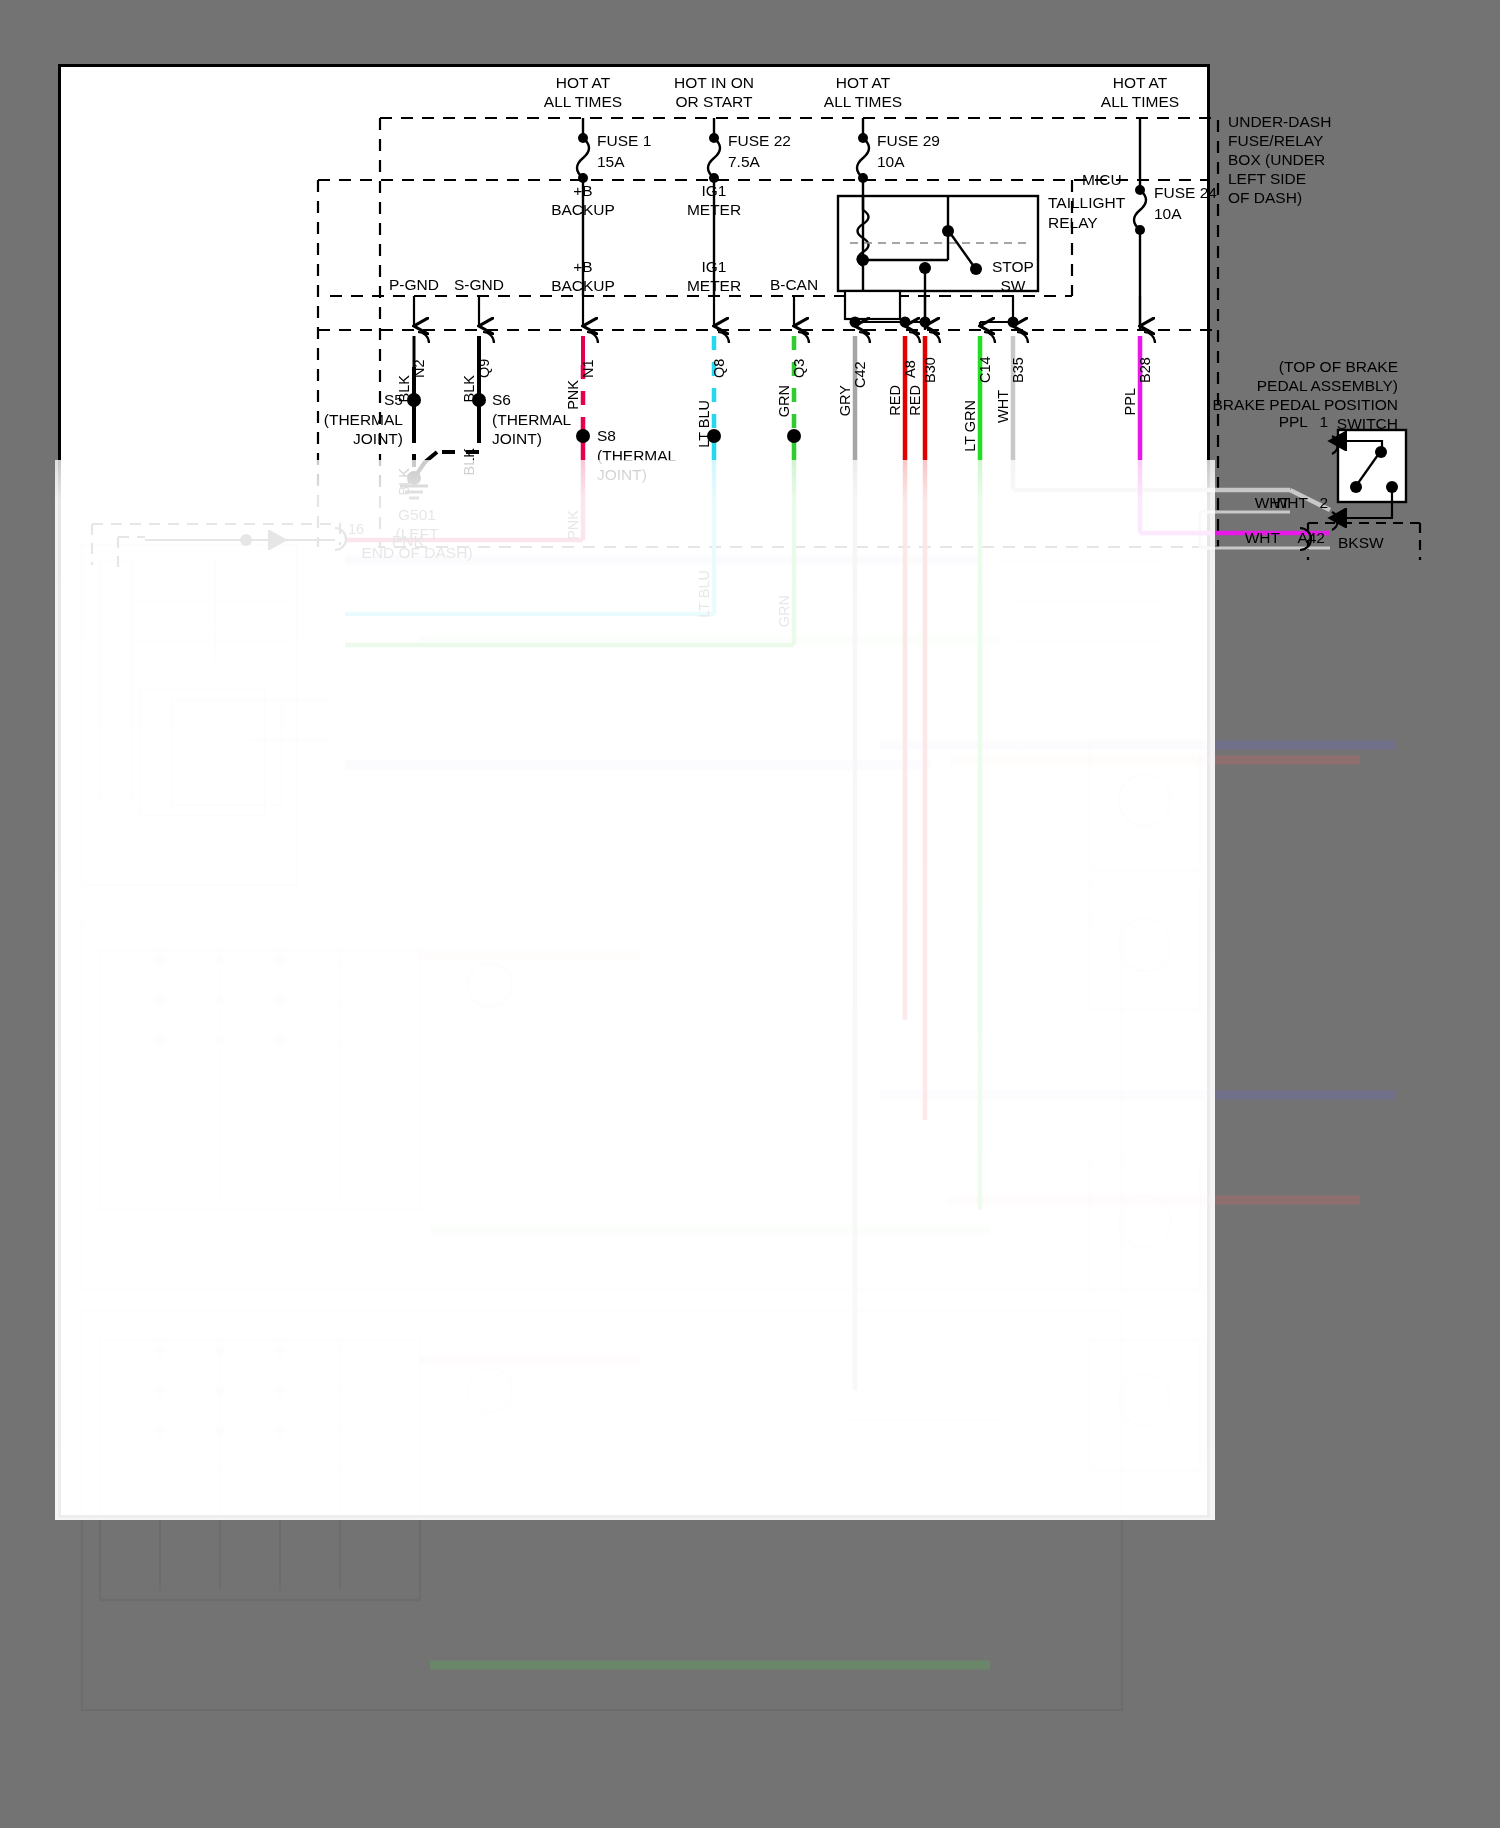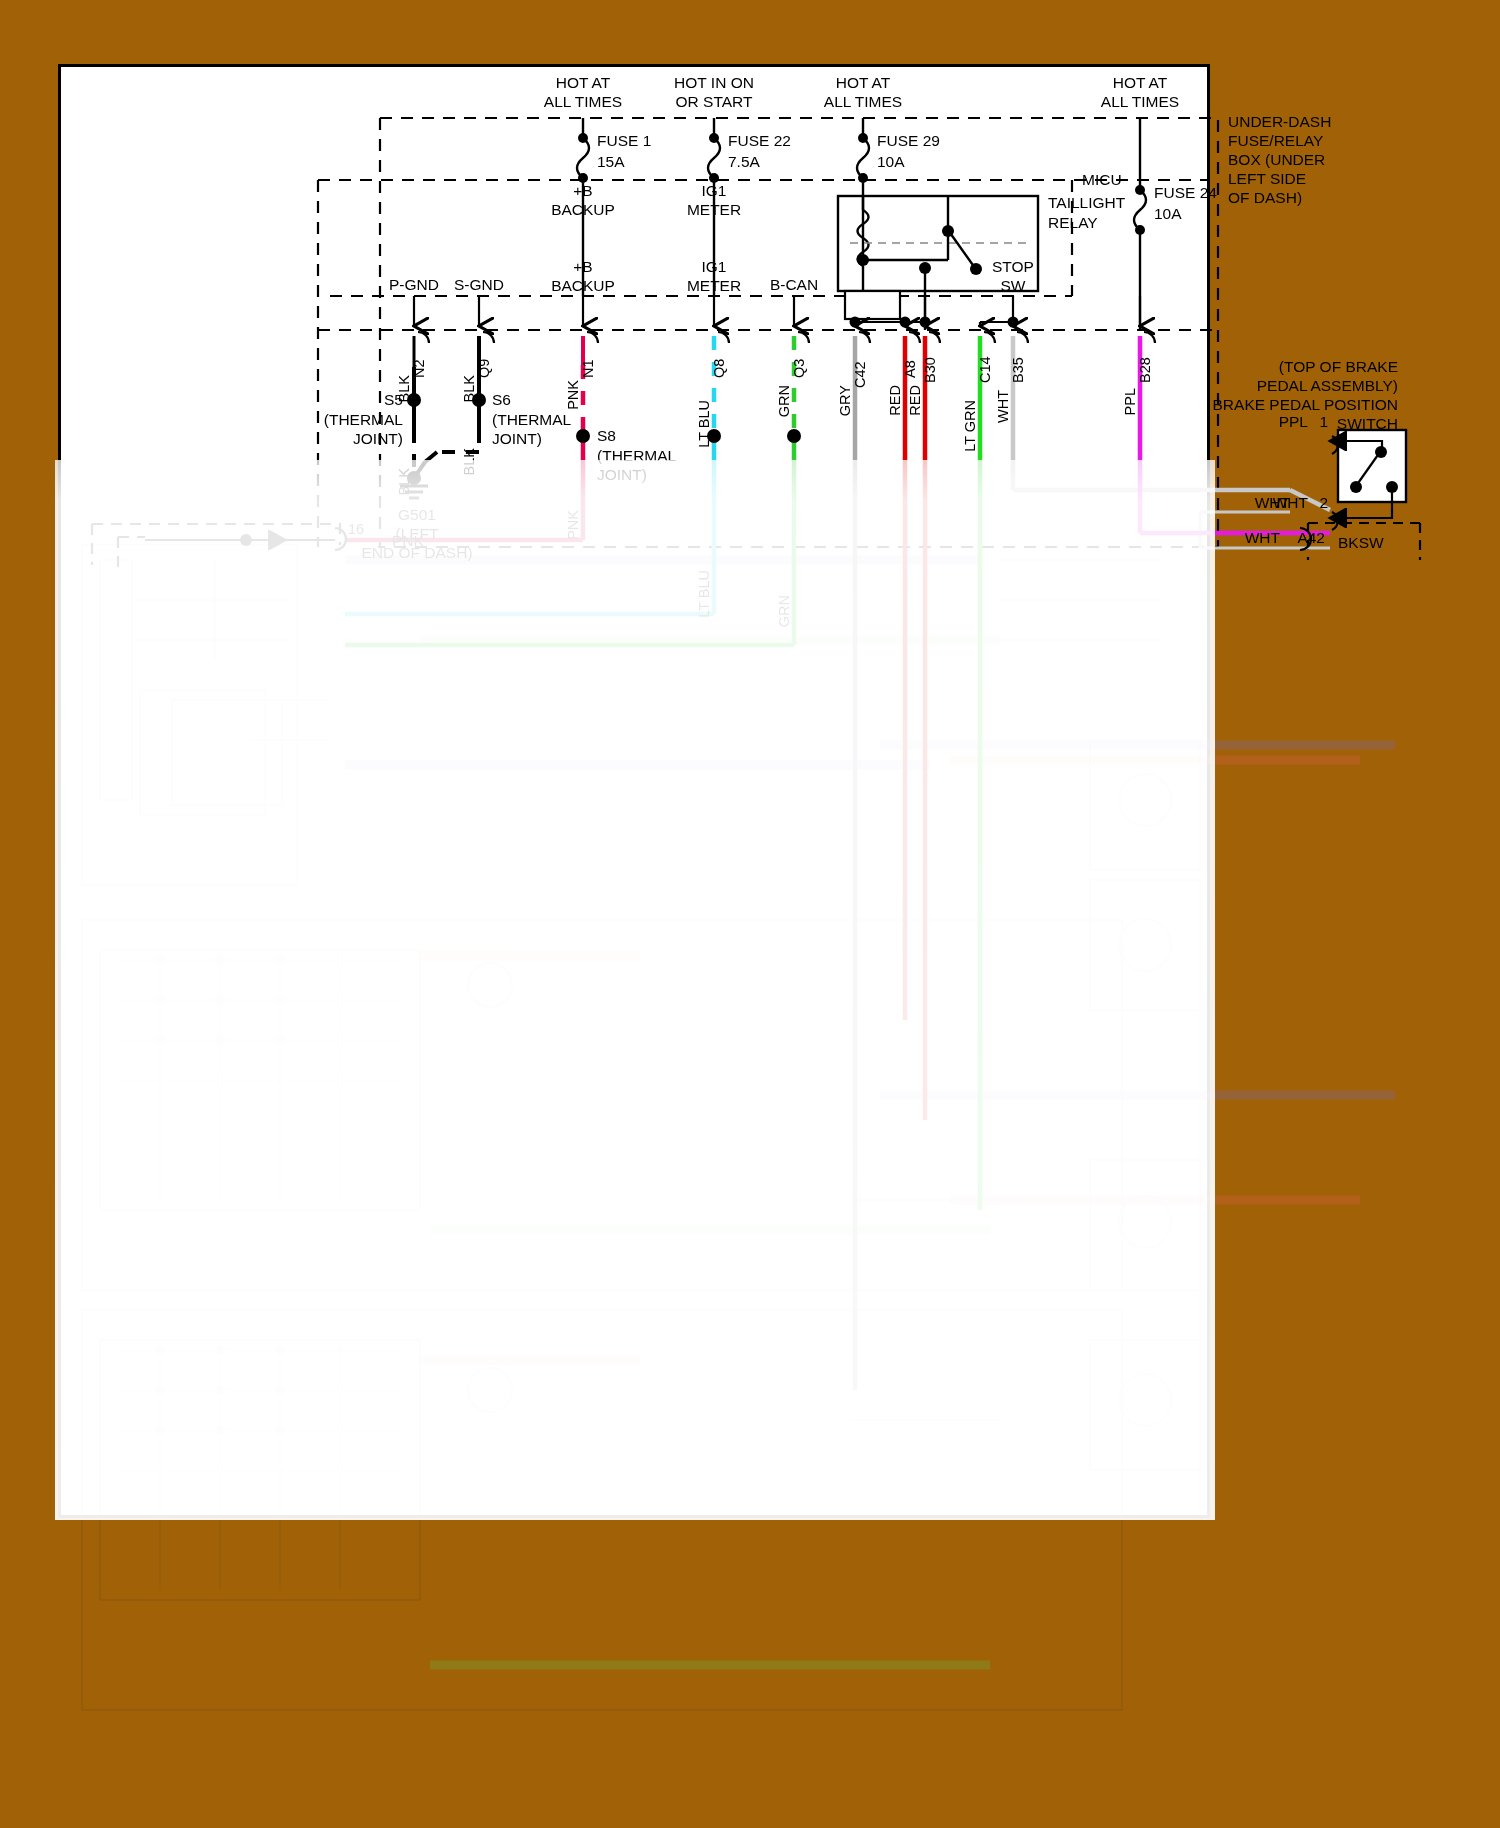--- a/index.html
+++ b/index.html
@@ -1,17 +1,17 @@
 <!DOCTYPE html>
 <html><head>
 <meta charset="utf-8">
 <style>
   html,body{margin:0;padding:0;background:#ffffff;}
   body{font-family:"Liberation Sans", sans-serif;}
-  #page{position:relative;width:1500px;height:1828px;background:#a16207;overflow:hidden;}
+  #page{position:relative;width:1500px;height:1828px;background:#737373;overflow:hidden;}
   #frame{position:absolute;left:58px;top:64px;width:1152px;height:1454px;border:3px solid #000;background:#fff;box-sizing:border-box;}
   .svgwrap{position:absolute;left:0;top:0;width:1500px;height:1828px;}
   .fade{position:absolute;left:55px;top:460px;width:1160px;height:1060px;
         background:linear-gradient(to bottom, rgba(255,255,255,0.78) 0px, rgba(255,255,255,0.90) 40px, rgba(255,255,255,0.93) 100%);
         pointer-events:none;}
   text{font-family:"Liberation Sans", sans-serif;}
 </style>
 </head>
 <body>
 

